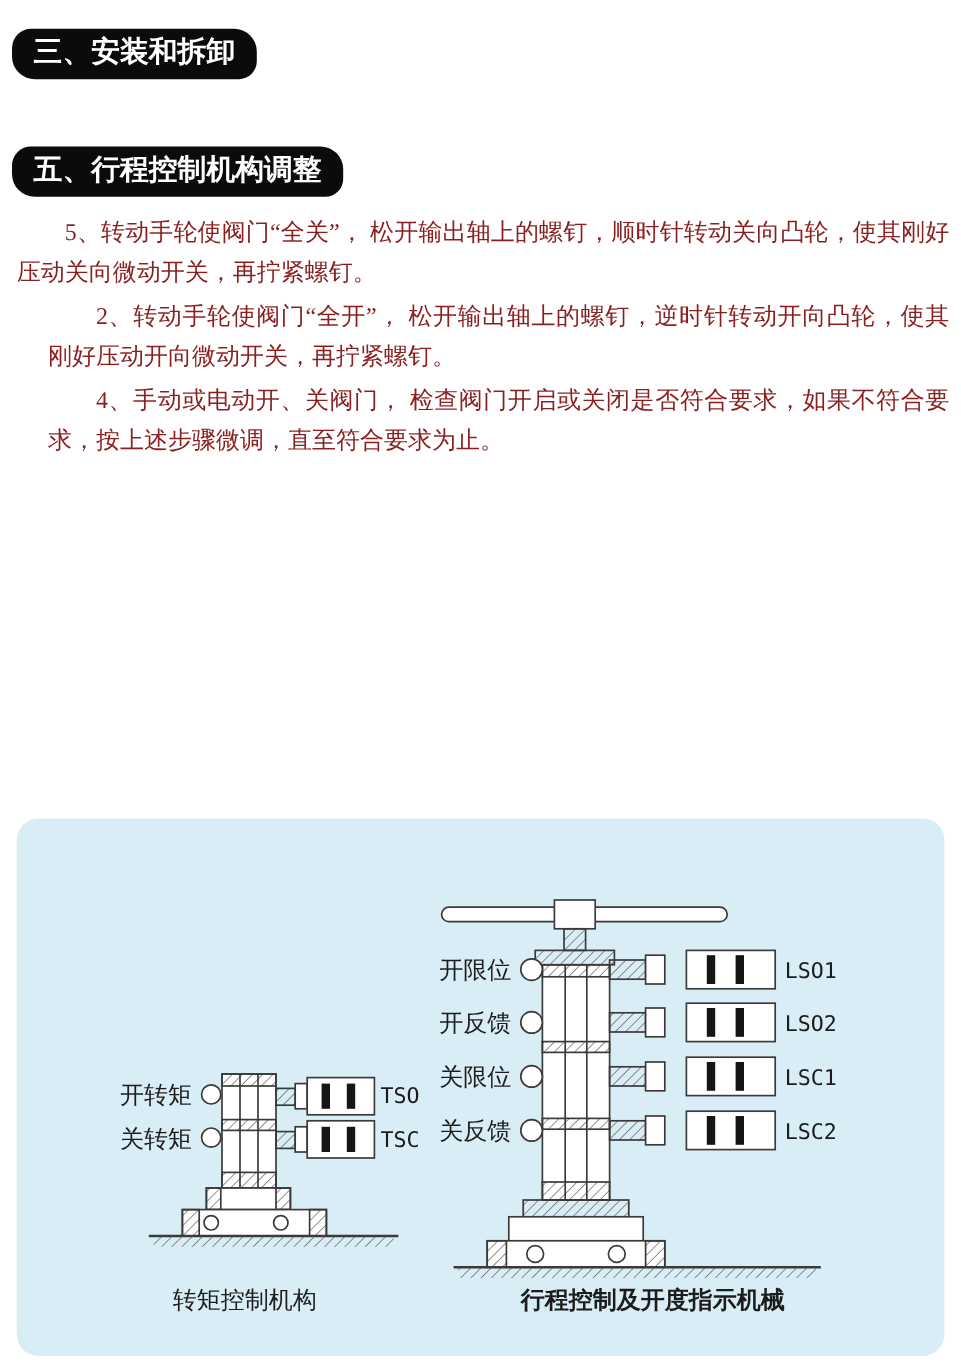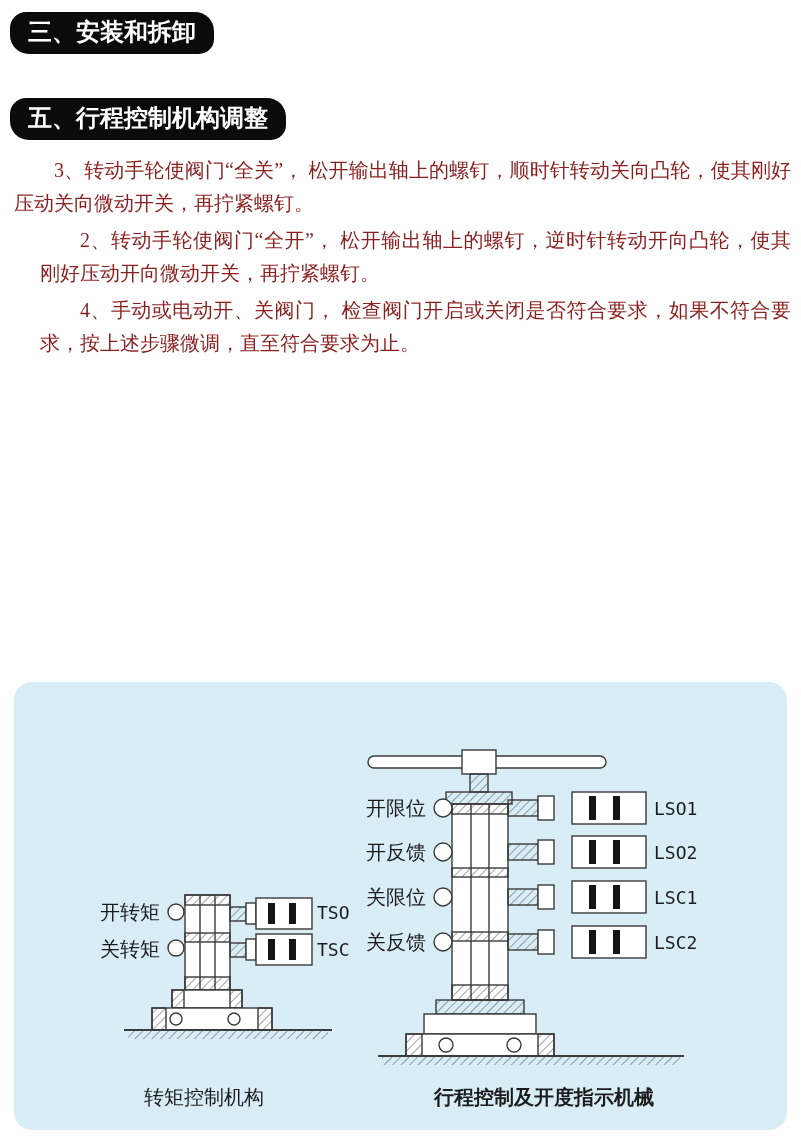--- a/index.html
+++ b/index.html
@@ -12,21 +12,21 @@
   .badge-row{margin-left:10px;}
   .sec-1 .badge-row{padding-top:12px;}
   .sec-2 .badge-row{padding-top:46px;}
   .sec-3 .badge-row{padding-top:44px;text-decoration:underline;}
   .badge{
     display:inline-block;
     background:var(--c-badge_bg,#0b0b0b);
     color:var(--c-badge_text,#ffffff);
     font-family:"Liberation Sans","DejaVu Sans",sans-serif;
     font-weight:700;font-size:24px;line-height:1;
-    padding:8px 18px 10px;border-radius:16px 19px 15px 19px;
+    padding:8px 18px 10px;border-radius:16px 19px 15px 19px;margin-top:12px;
   }
   .para{
     font-size:20px;line-height:33px;text-indent:2em;
     margin:14px 10px 0 14px;text-align:justify;
   }
   .para + .para{margin-top:4px;margin-left:40px;}
   .figure-box{
     position:absolute;left:14px;top:682px;width:773px;height:448px;
     background:var(--c-figure_bg,#d9edf6);
     border-radius:18px;
@@ -39,21 +39,21 @@
     font-family:"Liberation Serif","DejaVu Serif",serif;
     font-size:20px;
     fill:var(--c-diagram_label,#1c1c1c);
     stroke:none;
   }
   .diag-label text.code{
     font-family:"DejaVu Sans Mono","Liberation Mono",monospace;
     font-size:18px;
   }
   .caption{
-    position:absolute;top:402px;width:320px;text-align:center;
+    position:absolute;top:388px;width:320px;text-align:center;
     font-size:20px;color:var(--c-diagram_label,#1c1c1c);
   }
   .caption-left{left:30px;}
   .caption-right{left:370px;font-weight:bold;}
 </style>
 </head>
 <body>
 
 <div class="page">
 
@@ -61,21 +61,21 @@
     <div class="badge-row">
       <span class="badge">三、安装和拆卸</span>
     </div>
   </section>
 
 
   <section class="sec sec-3">
     <div class="badge-row">
       <span class="badge">五、行程控制机构调整</span>
     </div>
-    <p class="para">3、转动手轮使阀门“全关”， 松开输出轴上的螺钉，顺时针转动关向凸轮，使其刚好压动关向微动开关，再拧紧螺钉。</p>
+    <p class="para">5、转动手轮使阀门“全关”， 松开输出轴上的螺钉，顺时针转动关向凸轮，使其刚好压动关向微动开关，再拧紧螺钉。</p>
     <p class="para">2、转动手轮使阀门“全开”， 松开输出轴上的螺钉，逆时针转动开向凸轮，使其刚好压动开向微动开关，再拧紧螺钉。</p>
     <p class="para">4、手动或电动开、关阀门， 检查阀门开启或关闭是否符合要求，如果不符合要求，按上述步骤微调，直至符合要求为止。</p>
   </section>
 
   <div class="figure-box">
 
     <svg class="diag diag-left" width="280" height="205" viewBox="0 0 280 205">
       <defs>
         <pattern id="hatchA" width="6" height="6" patternUnits="userSpaceOnUse" patternTransform="rotate(45)">
           <line x1="0" y1="0" x2="0" y2="6" stroke="#4a4a4a" stroke-width="1"></line>

